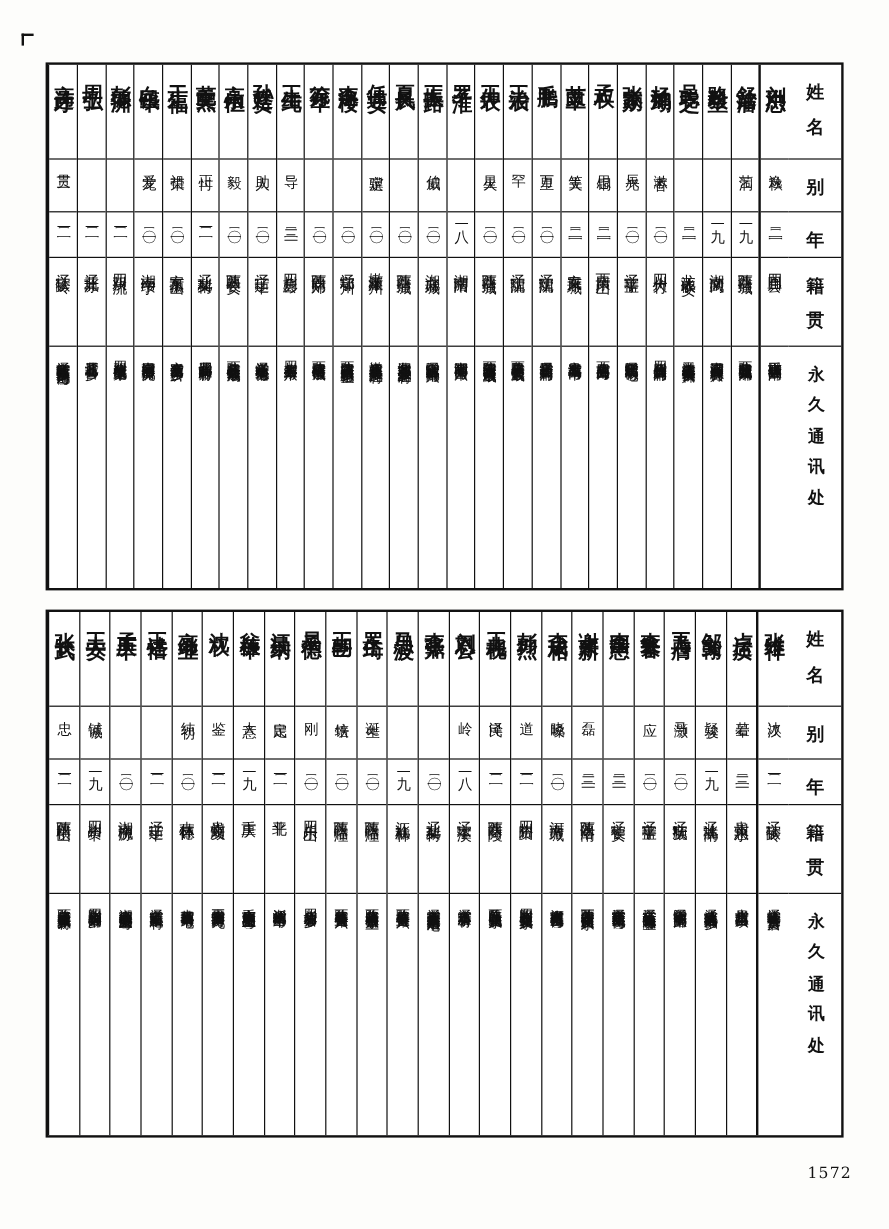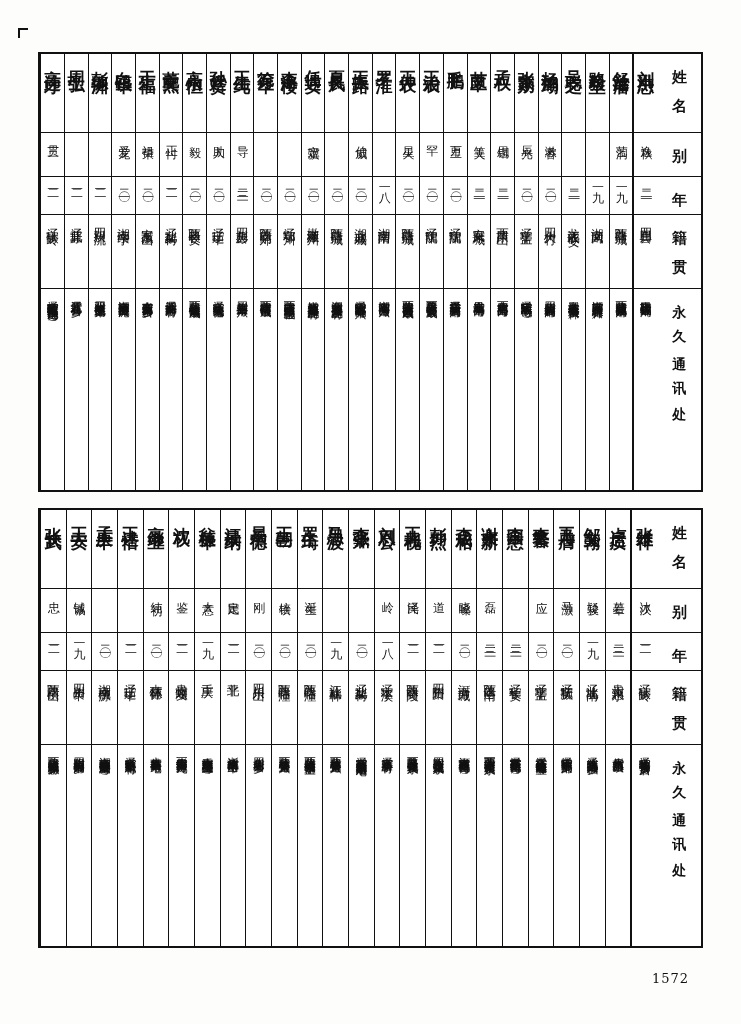--- a/index.html
+++ b/index.html
@@ -128,21 +128,21 @@
   .hdr-text {
     font-size: 15px;
     font-weight: bold;
     letter-spacing: 7px;
     font-family: "DejaVu Serif", serif;
   }
   .hdr-text.small { letter-spacing: 5px; font-size: 14px; }
 
   .page-number {
     position: absolute;
-    right: 52px;
+    right: 31px;
     bottom: 38px;
     font-size: 13px;
     letter-spacing: 1px;
     font-family: "DejaVu Serif", serif;
     color: #111;
   }
 </style>
 </head>
 <body>
 

